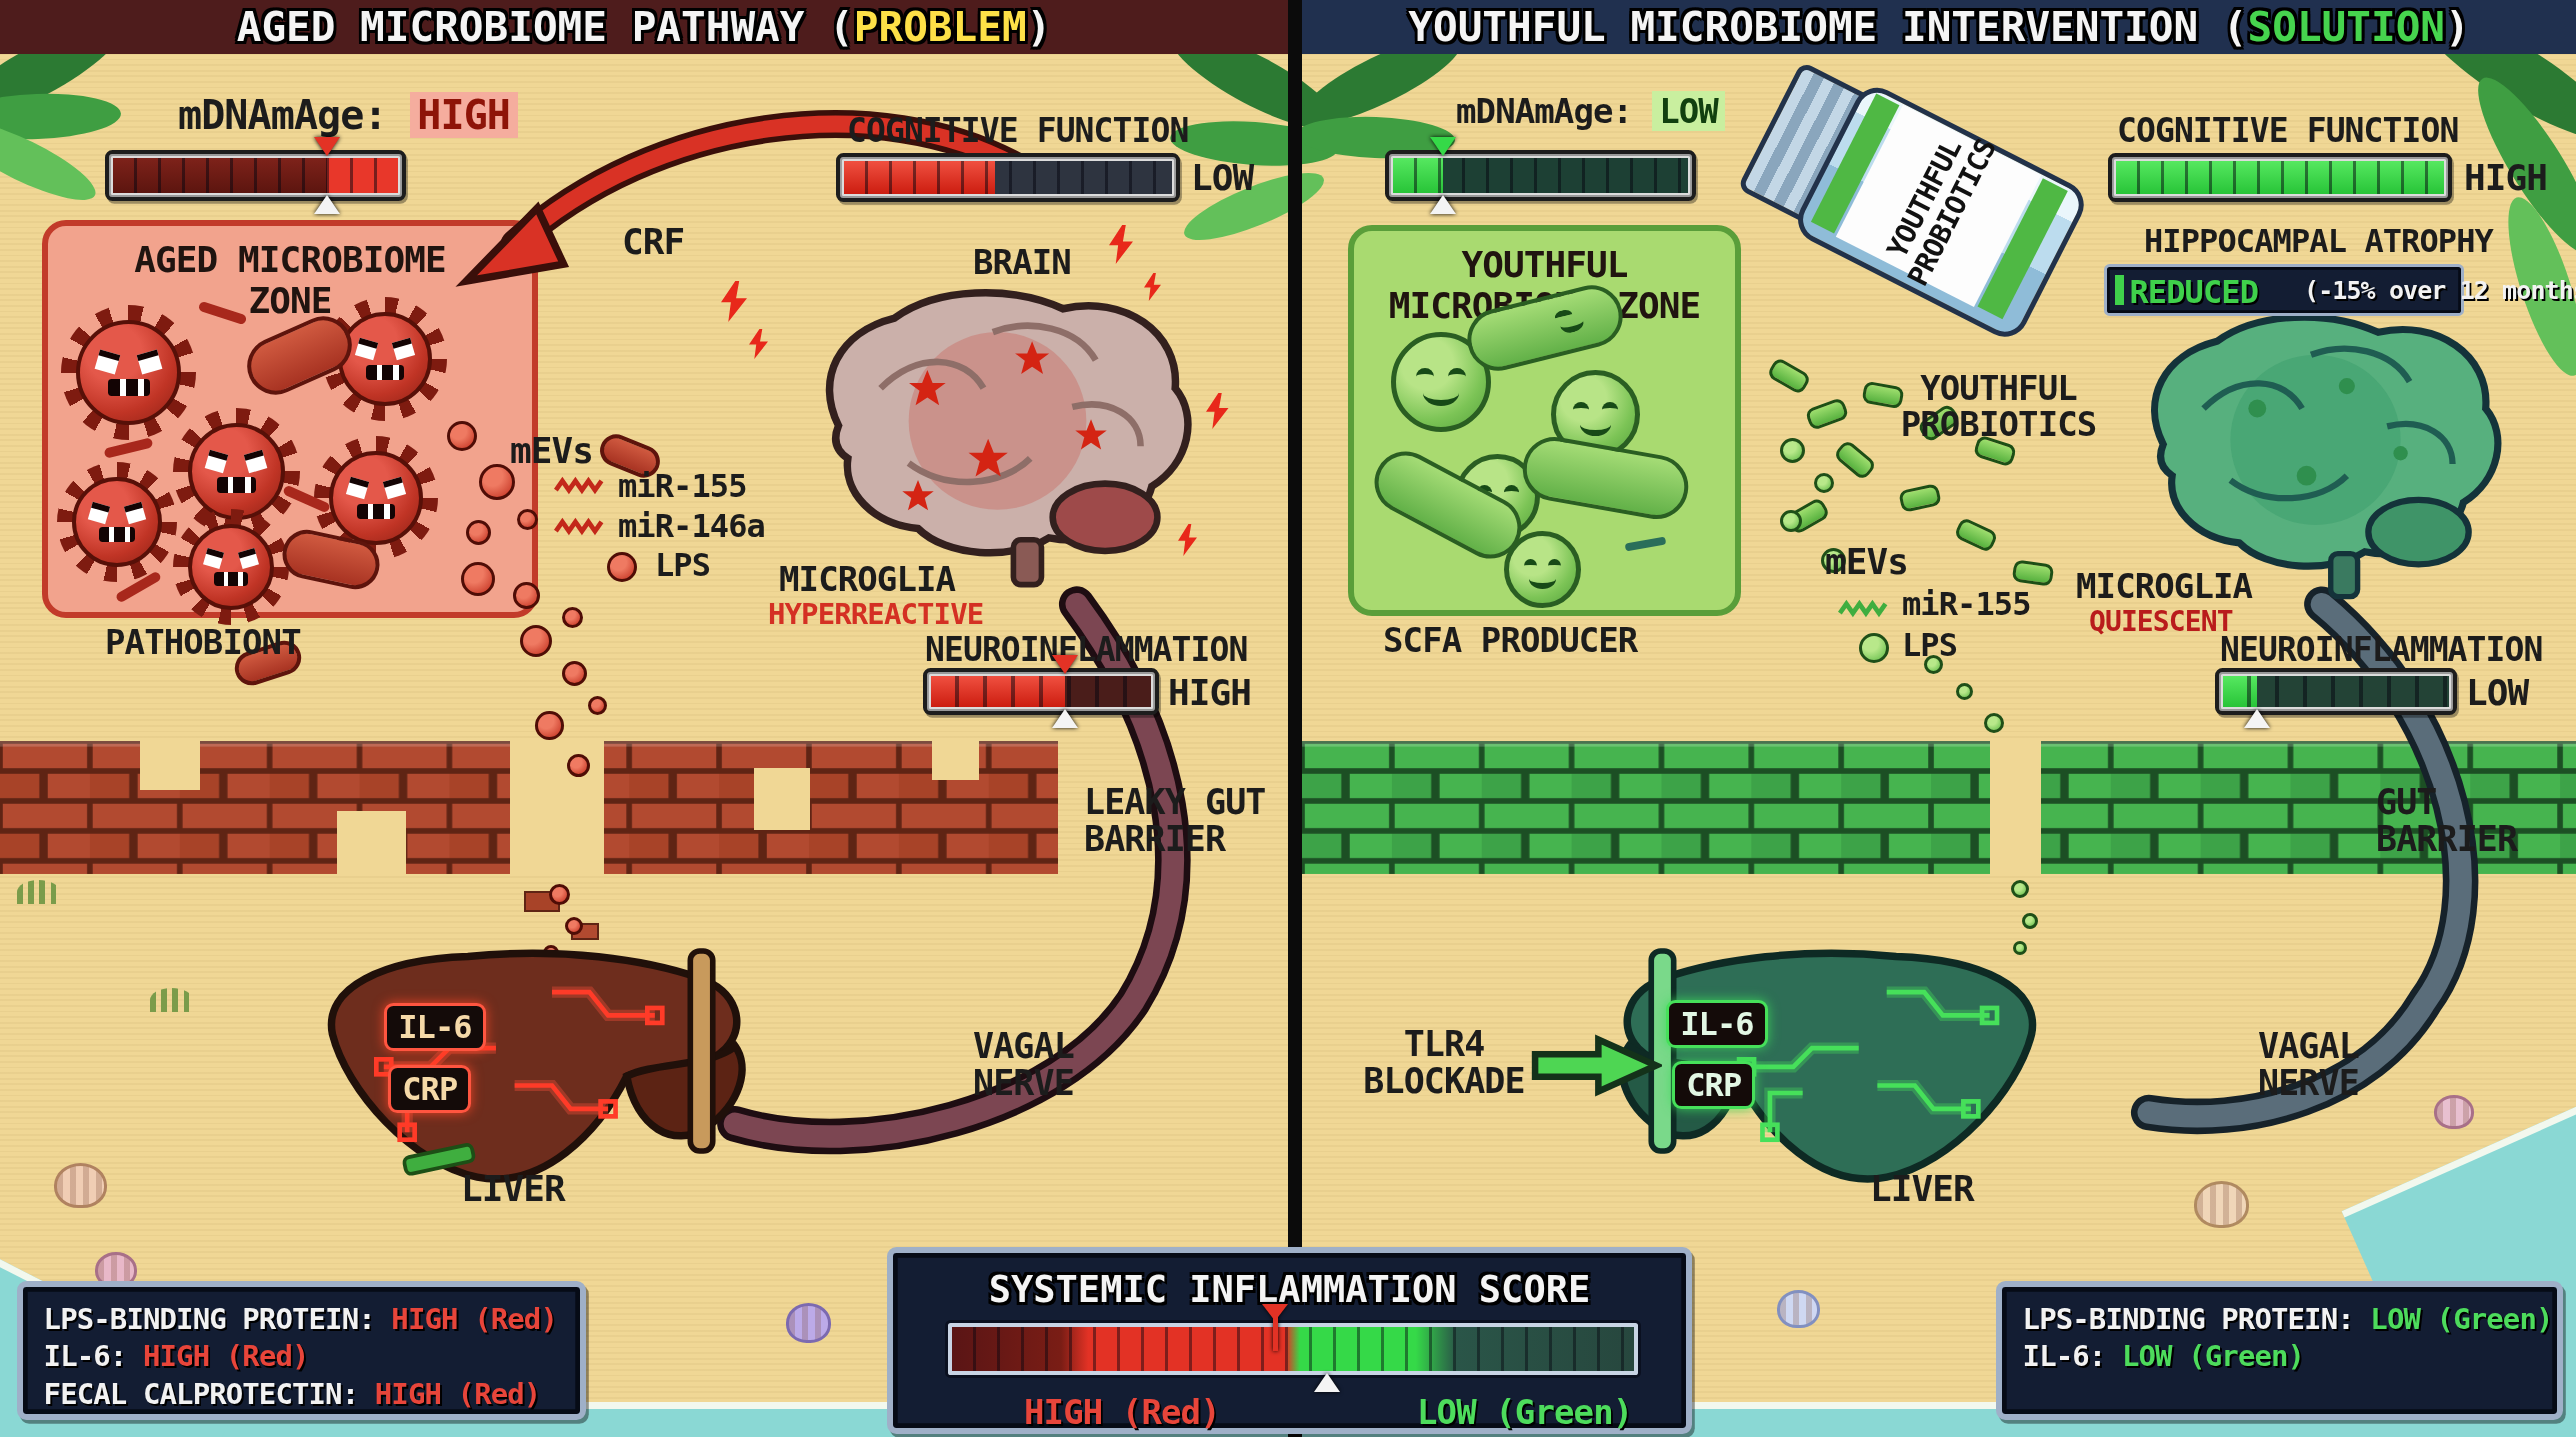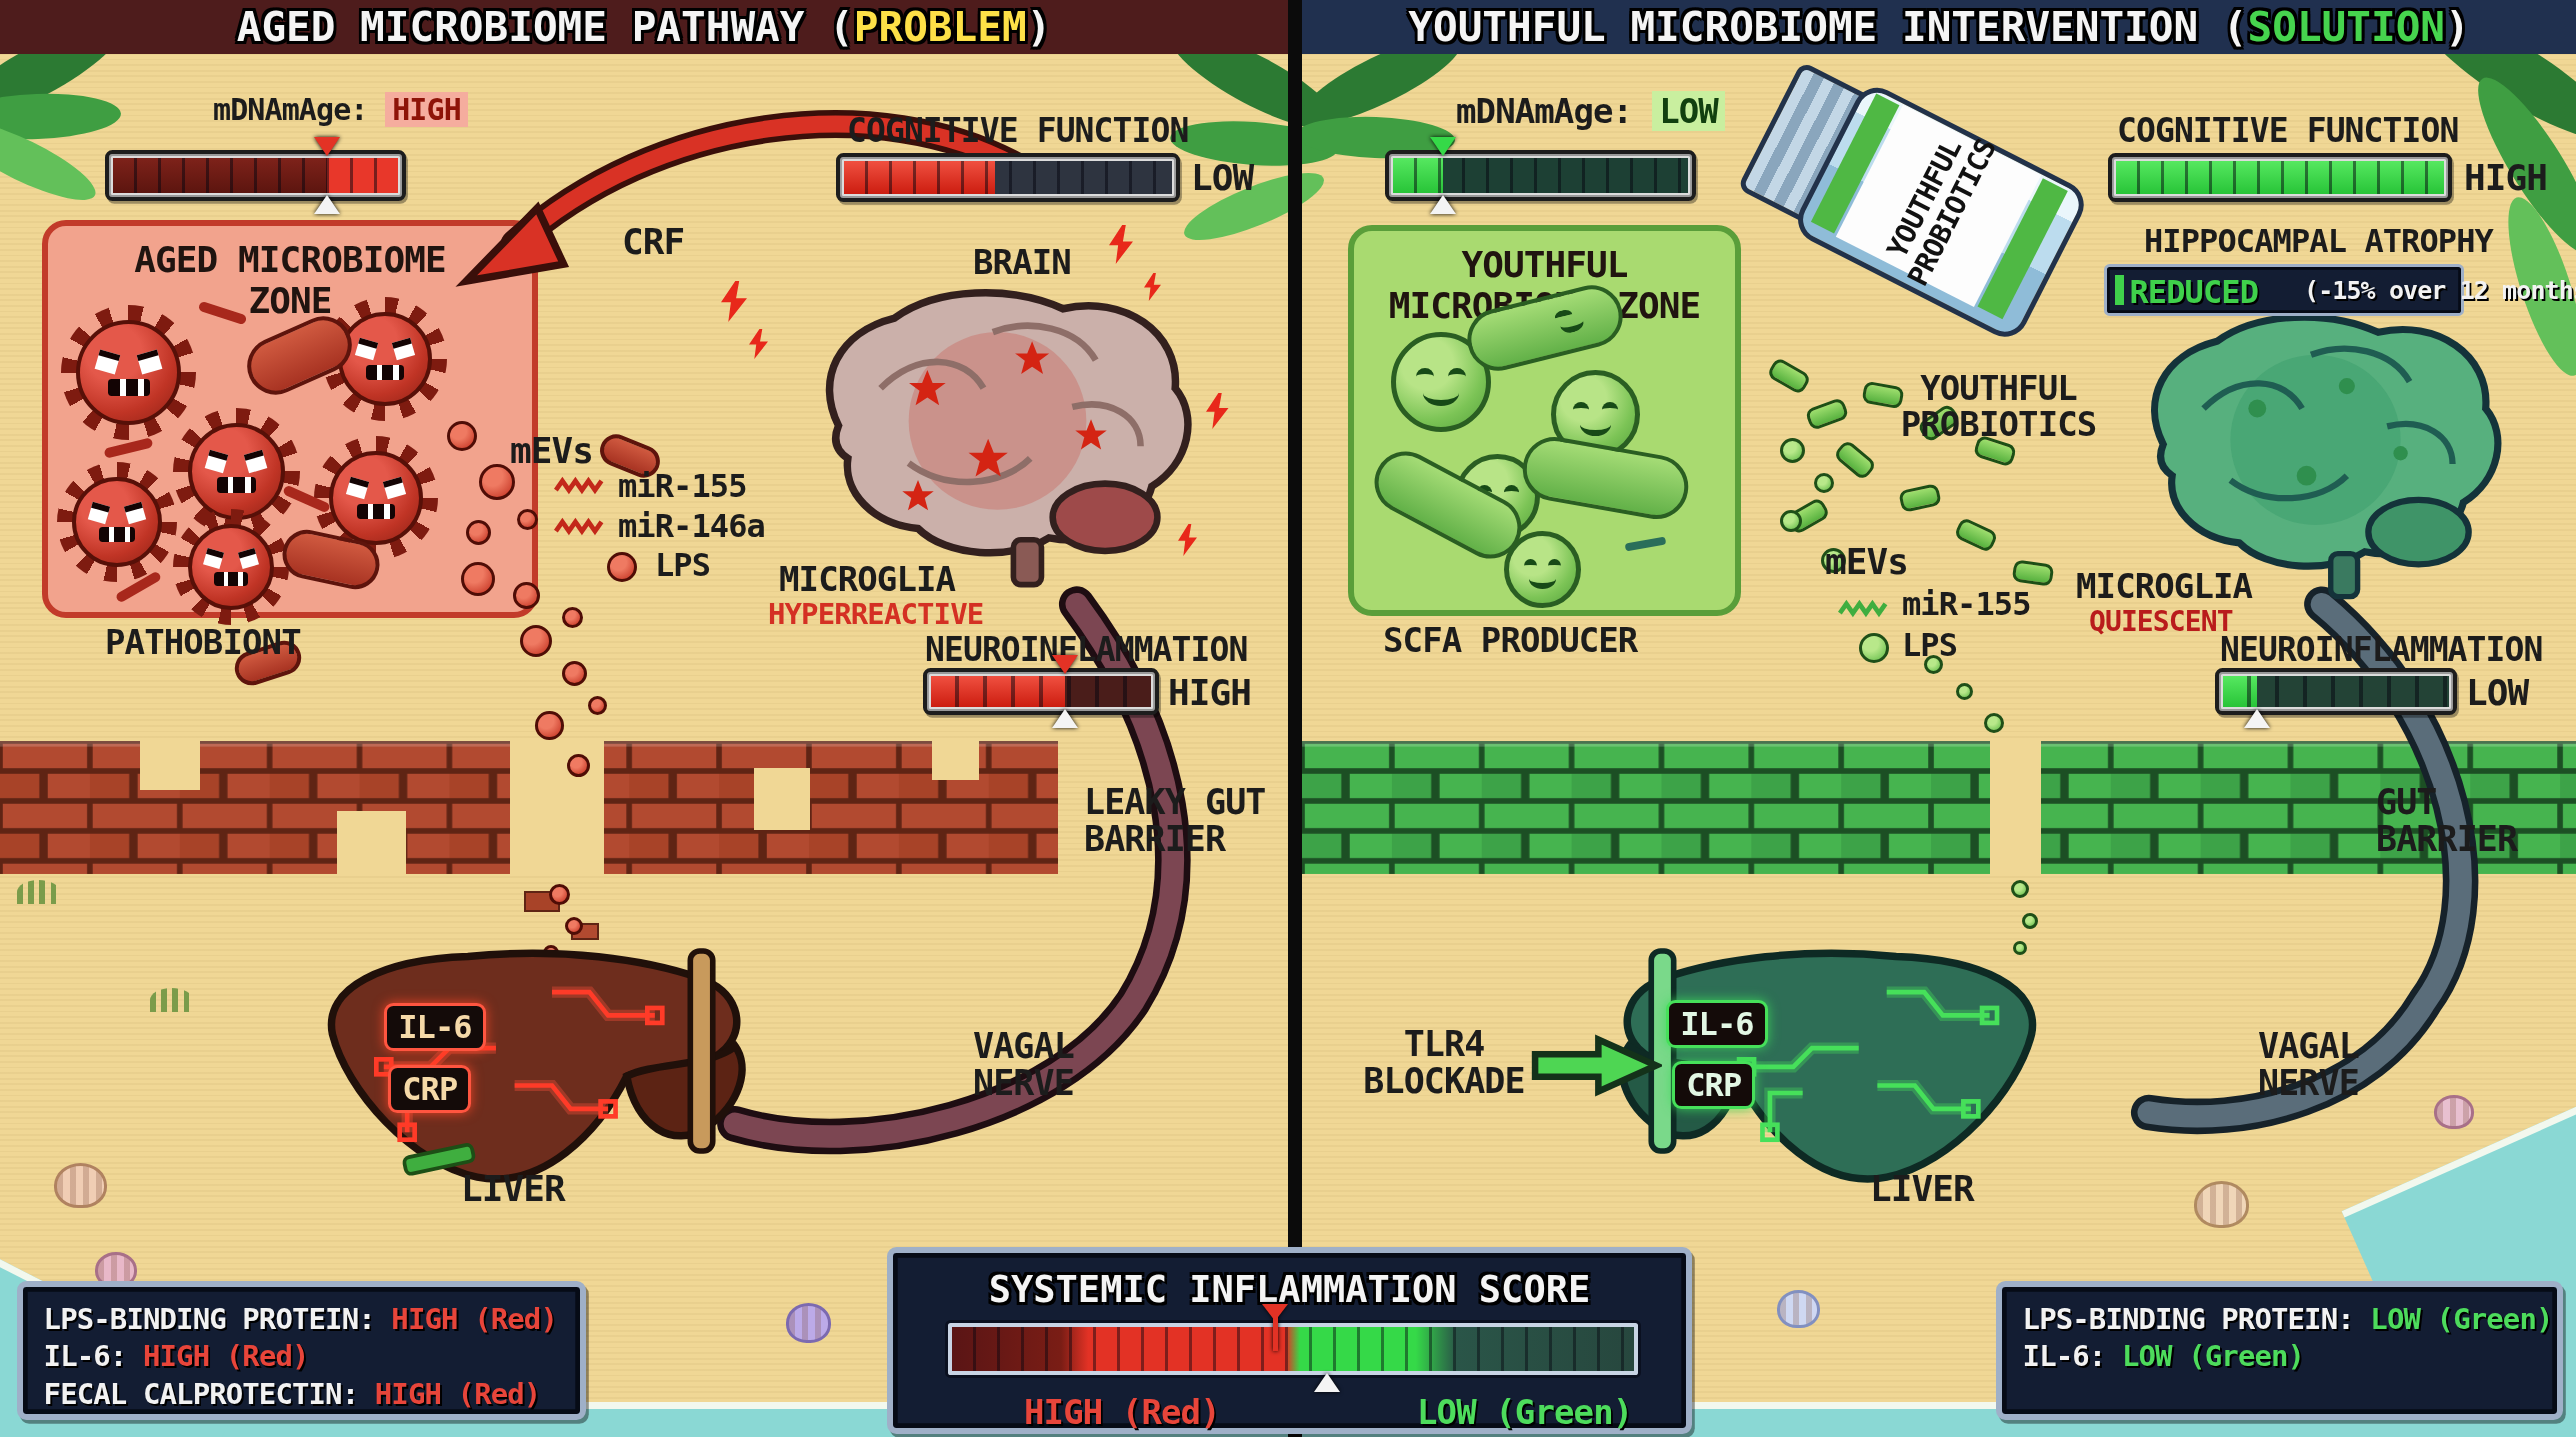--- a/index.html
+++ b/index.html
@@ -140,21 +140,21 @@
     <span class="hl-red">PROBLEM</span>
     <span>)</span>
 </div>
 <div class="hdr" style="left:1302px;width:1274px;background:#20304f;">
   <span>YOUTHFUL MICROBIOME INTERVENTION (</span>
     <span class="hl-grn">SOLUTION</span>
     <span>)</span>
 </div>
 <div class="divider"></div>
 
-<div class="lbl" style="left:178px;top:94px;font-size:30px;margin-left:35px;">
+<div class="lbl" style="left:178px;top:94px;font-size:40px;">
   <span>mDNAmAge:</span>
   <span class="vtag" style="background:#f5ad9e;color:#8e1408;">HIGH</span>
 </div>
 <div class="gauge" style="left:105px;top:150px;width:301px;height:51px;">
   <div class="track" style="background:#e8372a;">
     <div class="fill" style="background: linear-gradient(rgb(126, 34, 26), rgb(92, 21, 15)); width: 75%;"></div>
     <div class="segs"></div>
     <div class="marker" style="left: 75%;">
         <i class="mk-top-red"></i>
         <i class="mk-bot-wht"></i>

